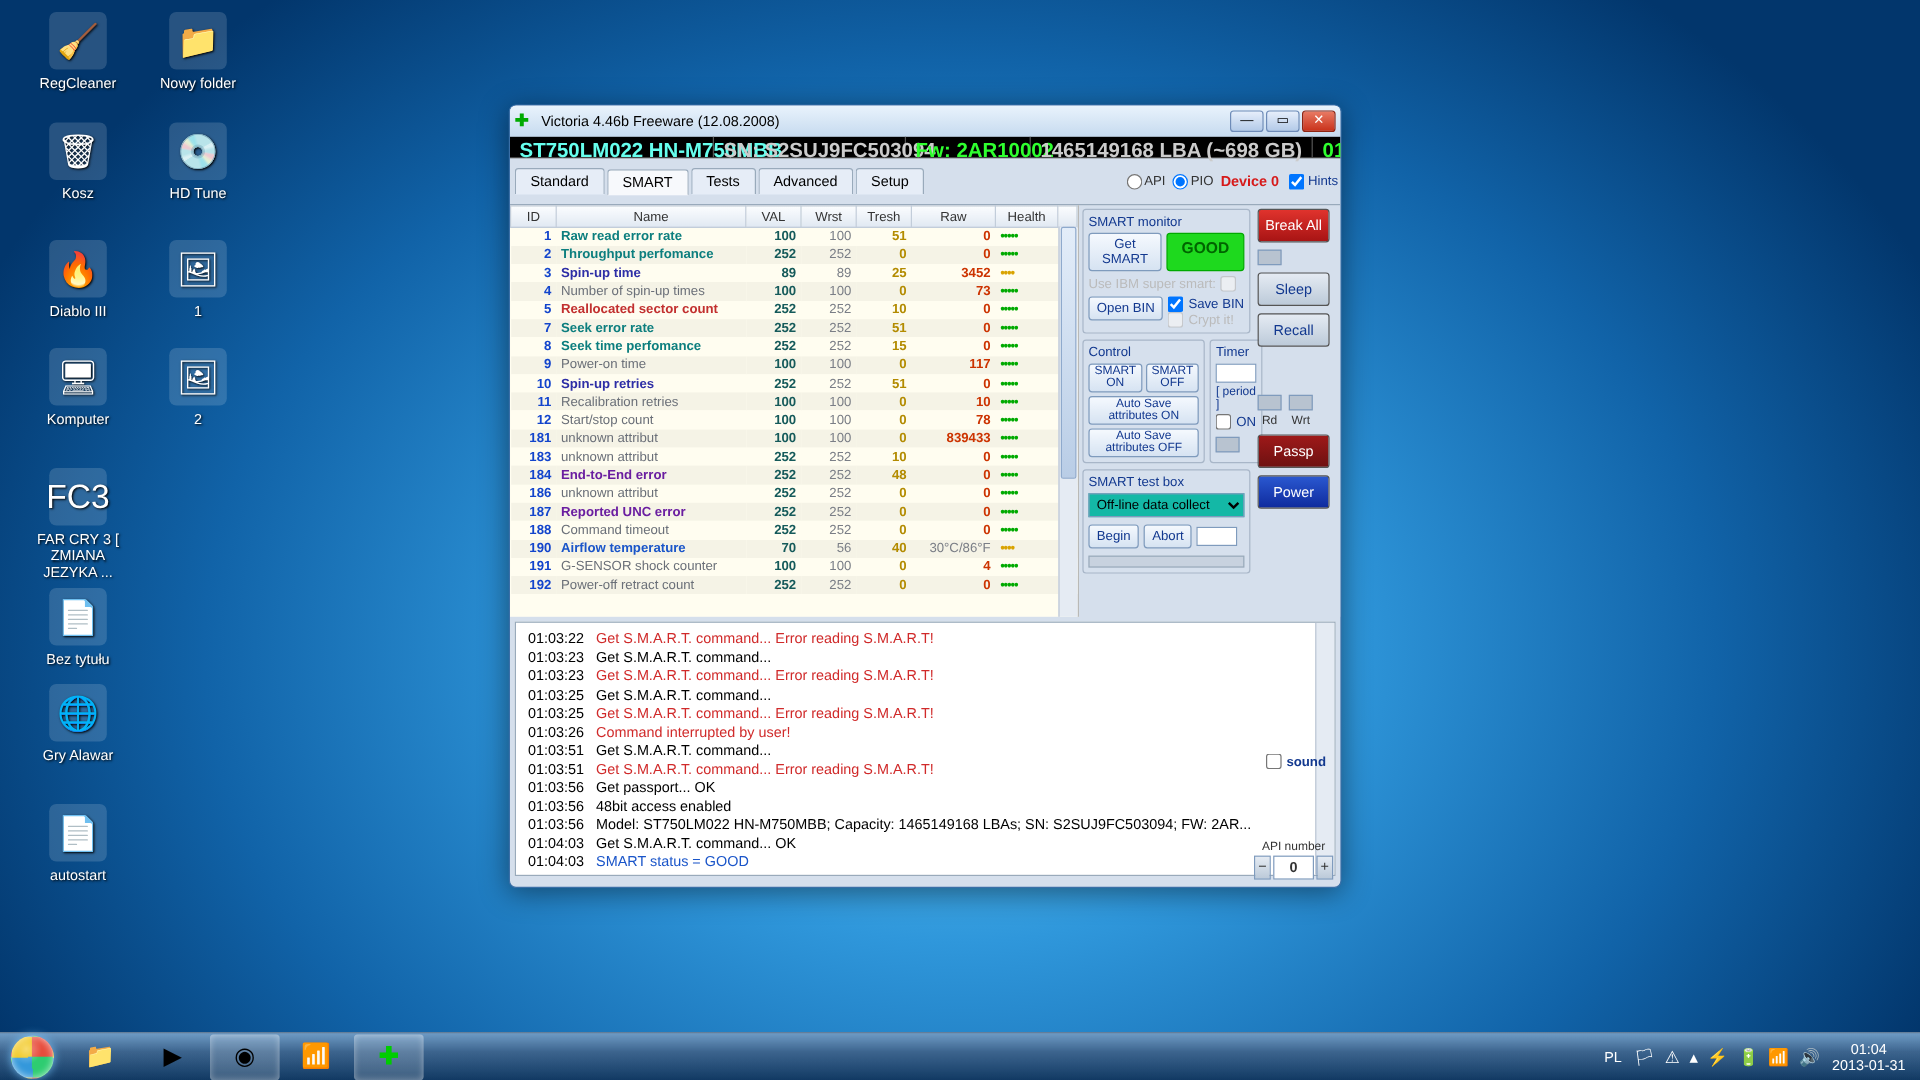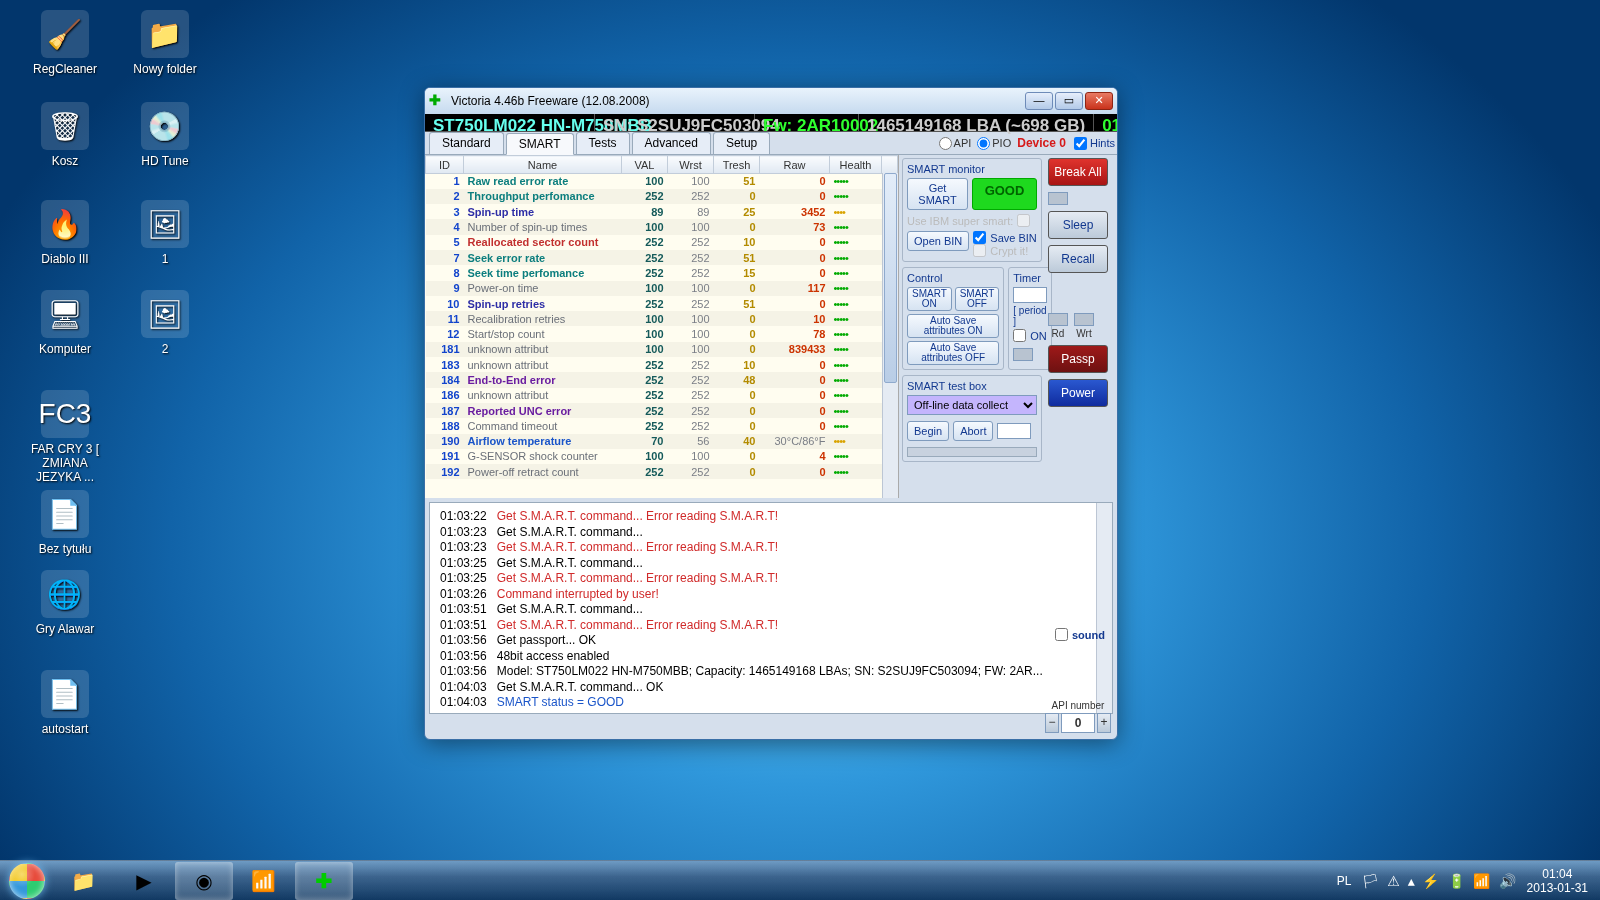--- a/index.html
+++ b/index.html
@@ -16,21 +16,21 @@
 .titlebar .ticon { width:16px; height:16px; margin-right:6px; display:inline-block; color:#0a0; font-weight:bold; font-size:14px; line-height:14px; }
 .titlebar .ttext { flex:1; color:#000; }
 .wbtns { display:flex; gap:2px; }
 .wbtn { width:28px; height:18px; background:linear-gradient(#e6eefb,#b3cae8); border:1px solid #6e8bb8; border-radius:3px; font-size:11px; text-align:center; line-height:14px; cursor:pointer; }
 .wbtn.close { background:linear-gradient(#e87a64,#c9321b); color:#fff; border-color:#8e2413; }
 
 .infobar { display:flex; background:#000; height:18px; font-size:17px; font-family:Tahoma; border-bottom:1px solid #555;font-weight:bold; }
 .infocell { border-right:1px solid #555; padding:2px 8px; white-space:nowrap; }
 .ic-green { color:#2fff2f; } .ic-cyan { color:#6fe; } .ic-white { color:#ccc; }
 
-.tabrow { display:flex; align-items:center; background:#d5dfec; height:22px; font-size:12px; padding-left:4px; }
+.tabrow { display:flex; align-items:center; background:#d5dfec; height:38px; font-size:12px; padding-left:4px; }
 .tab { padding:3px 12px; background:#e6edf7; border:1px solid #9ab; border-bottom:none; margin-right:2px; cursor:pointer; border-radius:3px 3px 0 0; }
 .tab.active { background:#f7f9fc; border-bottom:1px solid #f7f9fc; position:relative; top:1px; }
 .tabrow .spacer { flex:1; }
 .tabrow .rad { font-size:11px; margin-right:6px; color:#333; display:flex; align-items:center; gap:2px;}
 .tabrow .dev { color:#d61a1a; font-weight:bold; margin-right:8px; }
 .tabrow .hints { font-size:11px; color:#12388f; display:flex; align-items:center; gap:3px; margin-right:2px;}
 
 .body { display:flex; height:344px; border-top:1px solid #9ab; background:#d5dfec; }
 
 
@@ -64,21 +64,21 @@
 .good { background:#1ed91e; color:#006400; font-weight:bold; border:1px solid #0a0; border-radius:3px; padding:4px 8px; text-align:center; font-size:13px;}
 .rcol2 .bbtn { width:60px; padding:6px 2px; font-size:12px; border-radius:3px; border:1px solid #555; cursor:pointer; text-align:center;}
 .b-red { background:linear-gradient(#e0332d,#a81414); color:#fff; border-color:#701010;}
 .b-grey { background:linear-gradient(#e5ebf3,#bccad9); color:#12388f; border-color:#7f9bbd;}
 .b-dark { background:linear-gradient(#9e1919,#6e1111); color:#fff; border-color:#400;}
 .b-blue { background:linear-gradient(#2a58d0,#0f2b9e); color:#fff; border-color:#0a1c6e;}
 .square{ width:20px;height:13px;background:#b8c3d0;border:1px solid #7f9bbd; display:inline-block;}
 .chk{display:flex;align-items:center;gap:4px;color:#12388f;font-size:11px;}
 .chk.dis{color:#bbb;}
 input.tiny{width:30px;font-size:11px;padding:1px 16px;border:1px solid #7f9bbd;}
-select.sel{width:100%;font-size:11px;padding:2px;border:1px solid #7f9bbd;background:#c4b5fd;}
+select.sel{width:100%;font-size:11px;padding:2px;border:1px solid #7f9bbd;background:#14b8a6;}
 
 
 .log { height:212px; background:#fff; border-top:1px solid #9ab; font-size:12px; font-family:Tahoma; padding:6px 10px; overflow:hidden; position:relative; margin:4px; border:1px solid #9ab; }
 .log .ln { white-space:nowrap; line-height:15.5px; }
 .log .ts { color:#000; margin-right:10px; }
 .log .msg { color:#000; } .log .err { color:#d02a2a; } .log .info { color:#1a55c9; }
 .log .vscroll{position:absolute;right:0;top:0;bottom:0;width:16px;background:#e5ebf3;border-left:1px solid #bcc6d4;}
 
 
 .apinum{position:absolute; right:6px; bottom:6px; font-size:10px; color:#333; text-align:center;}

